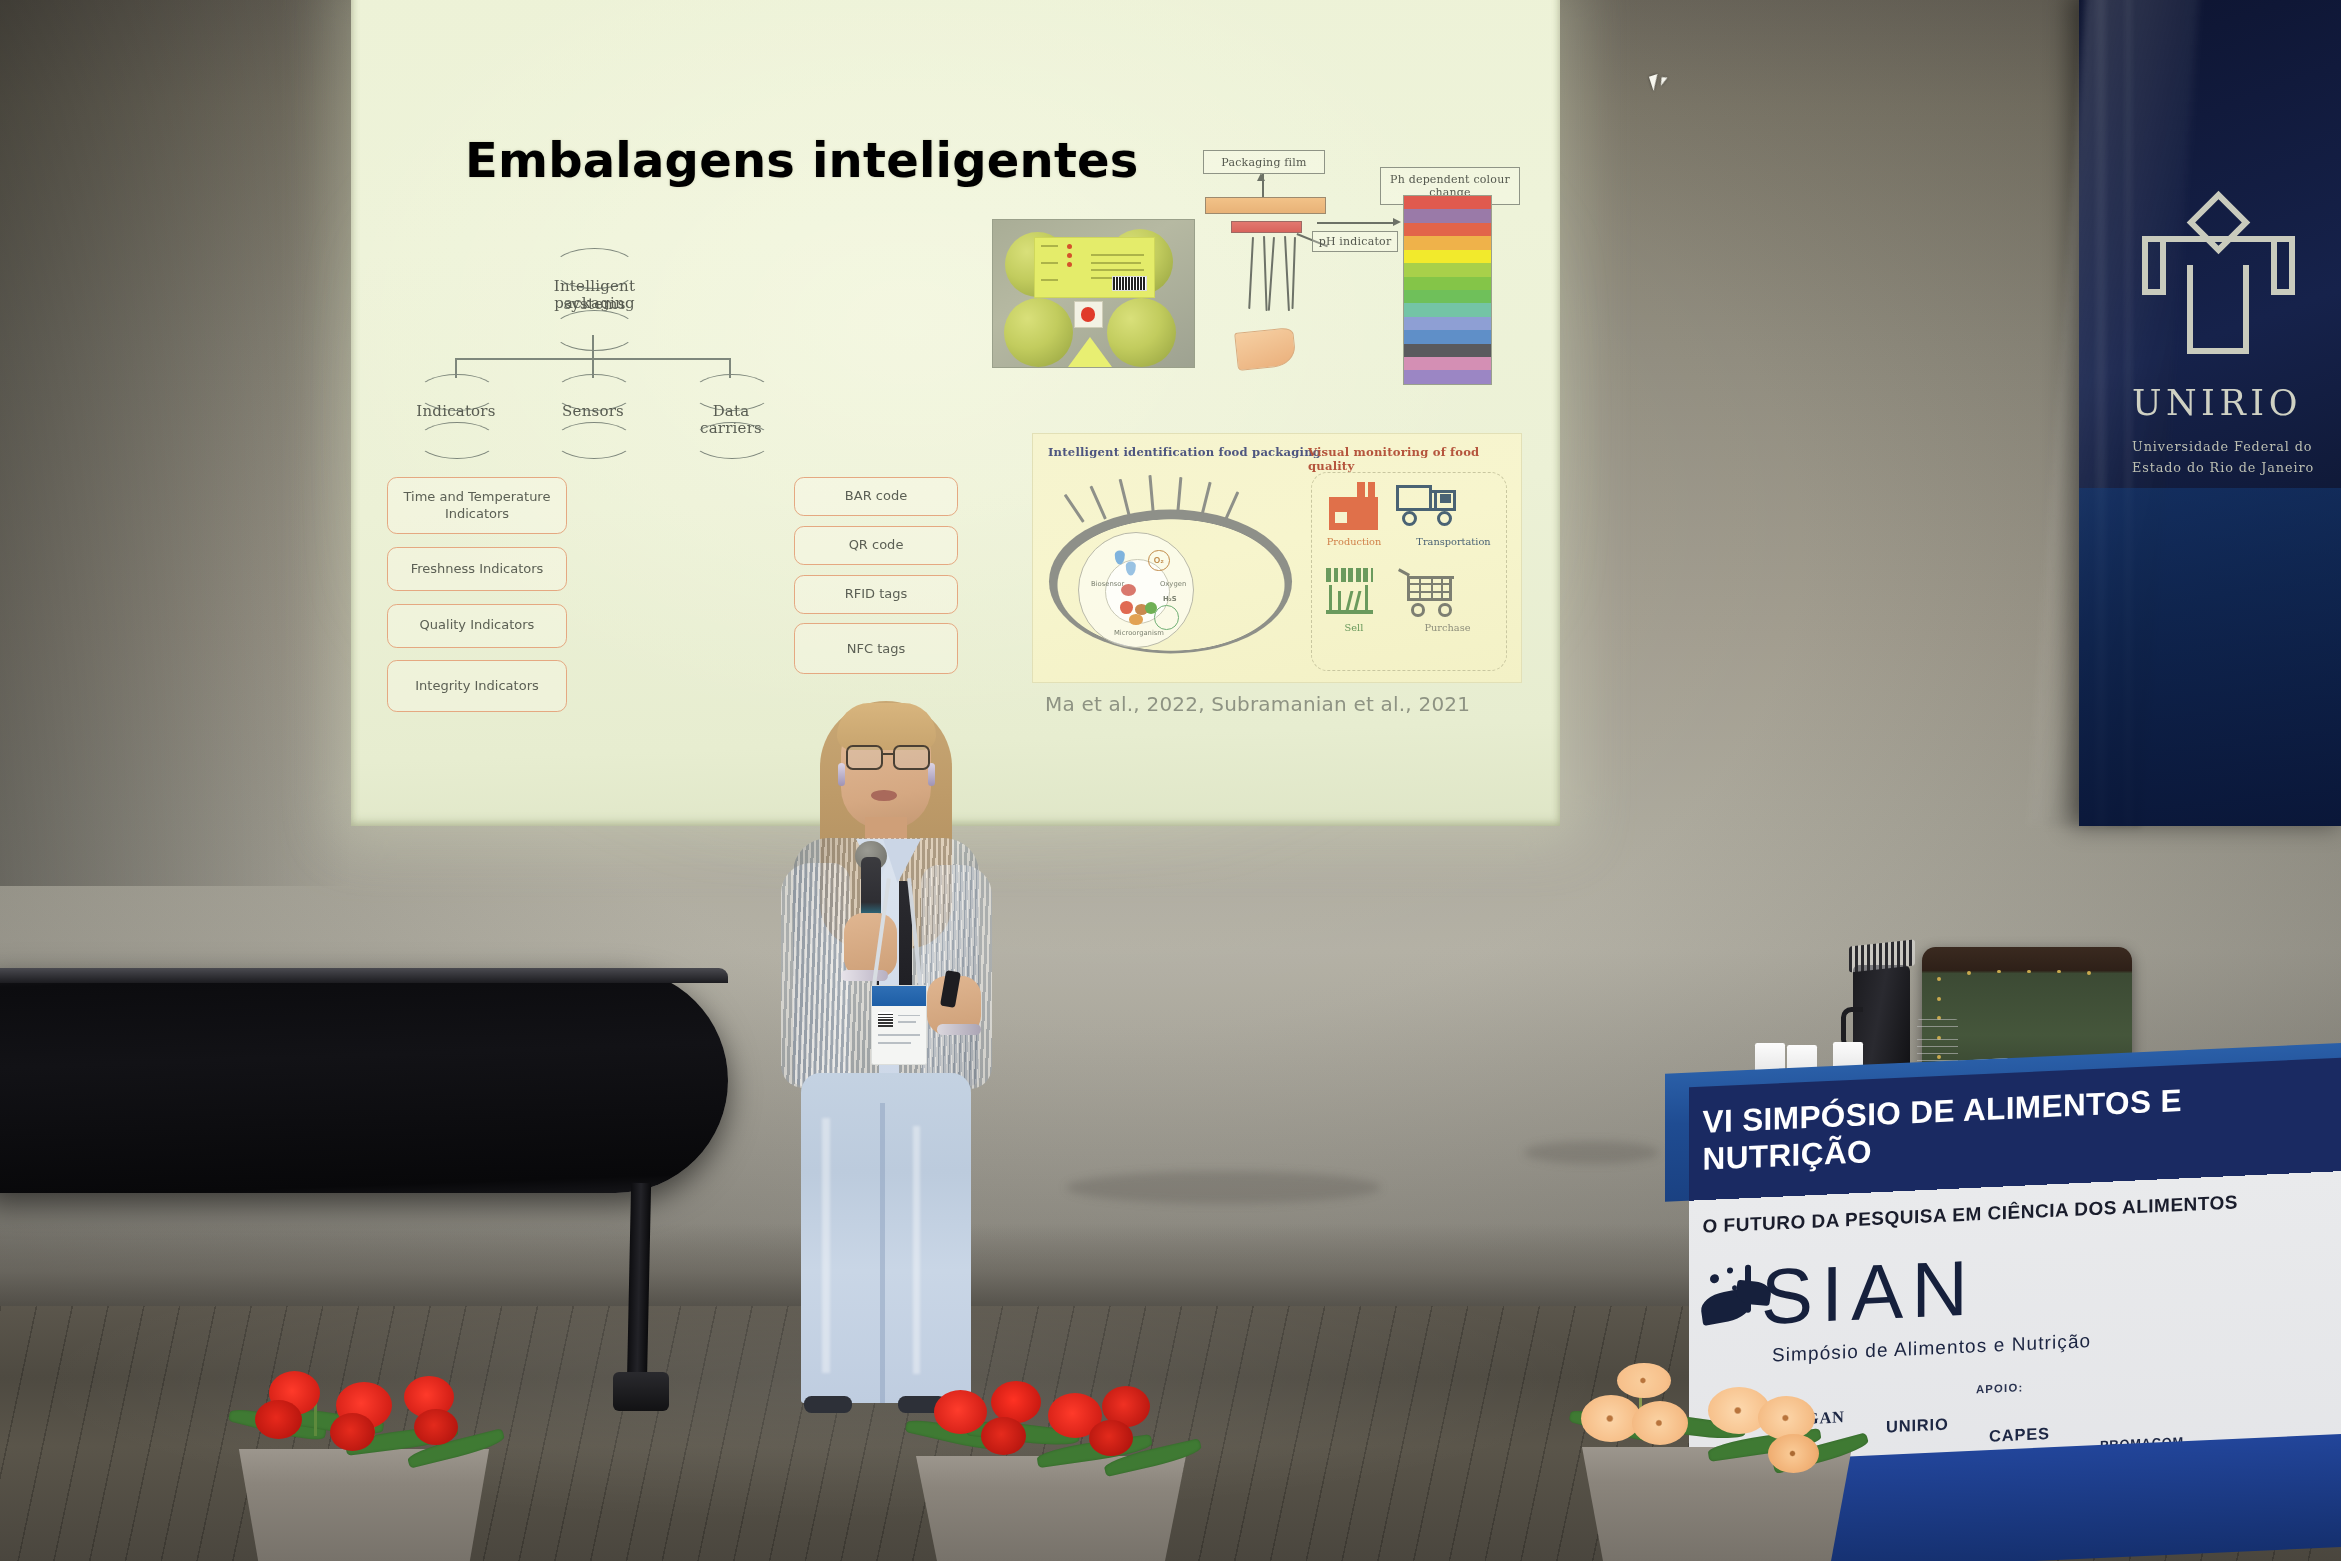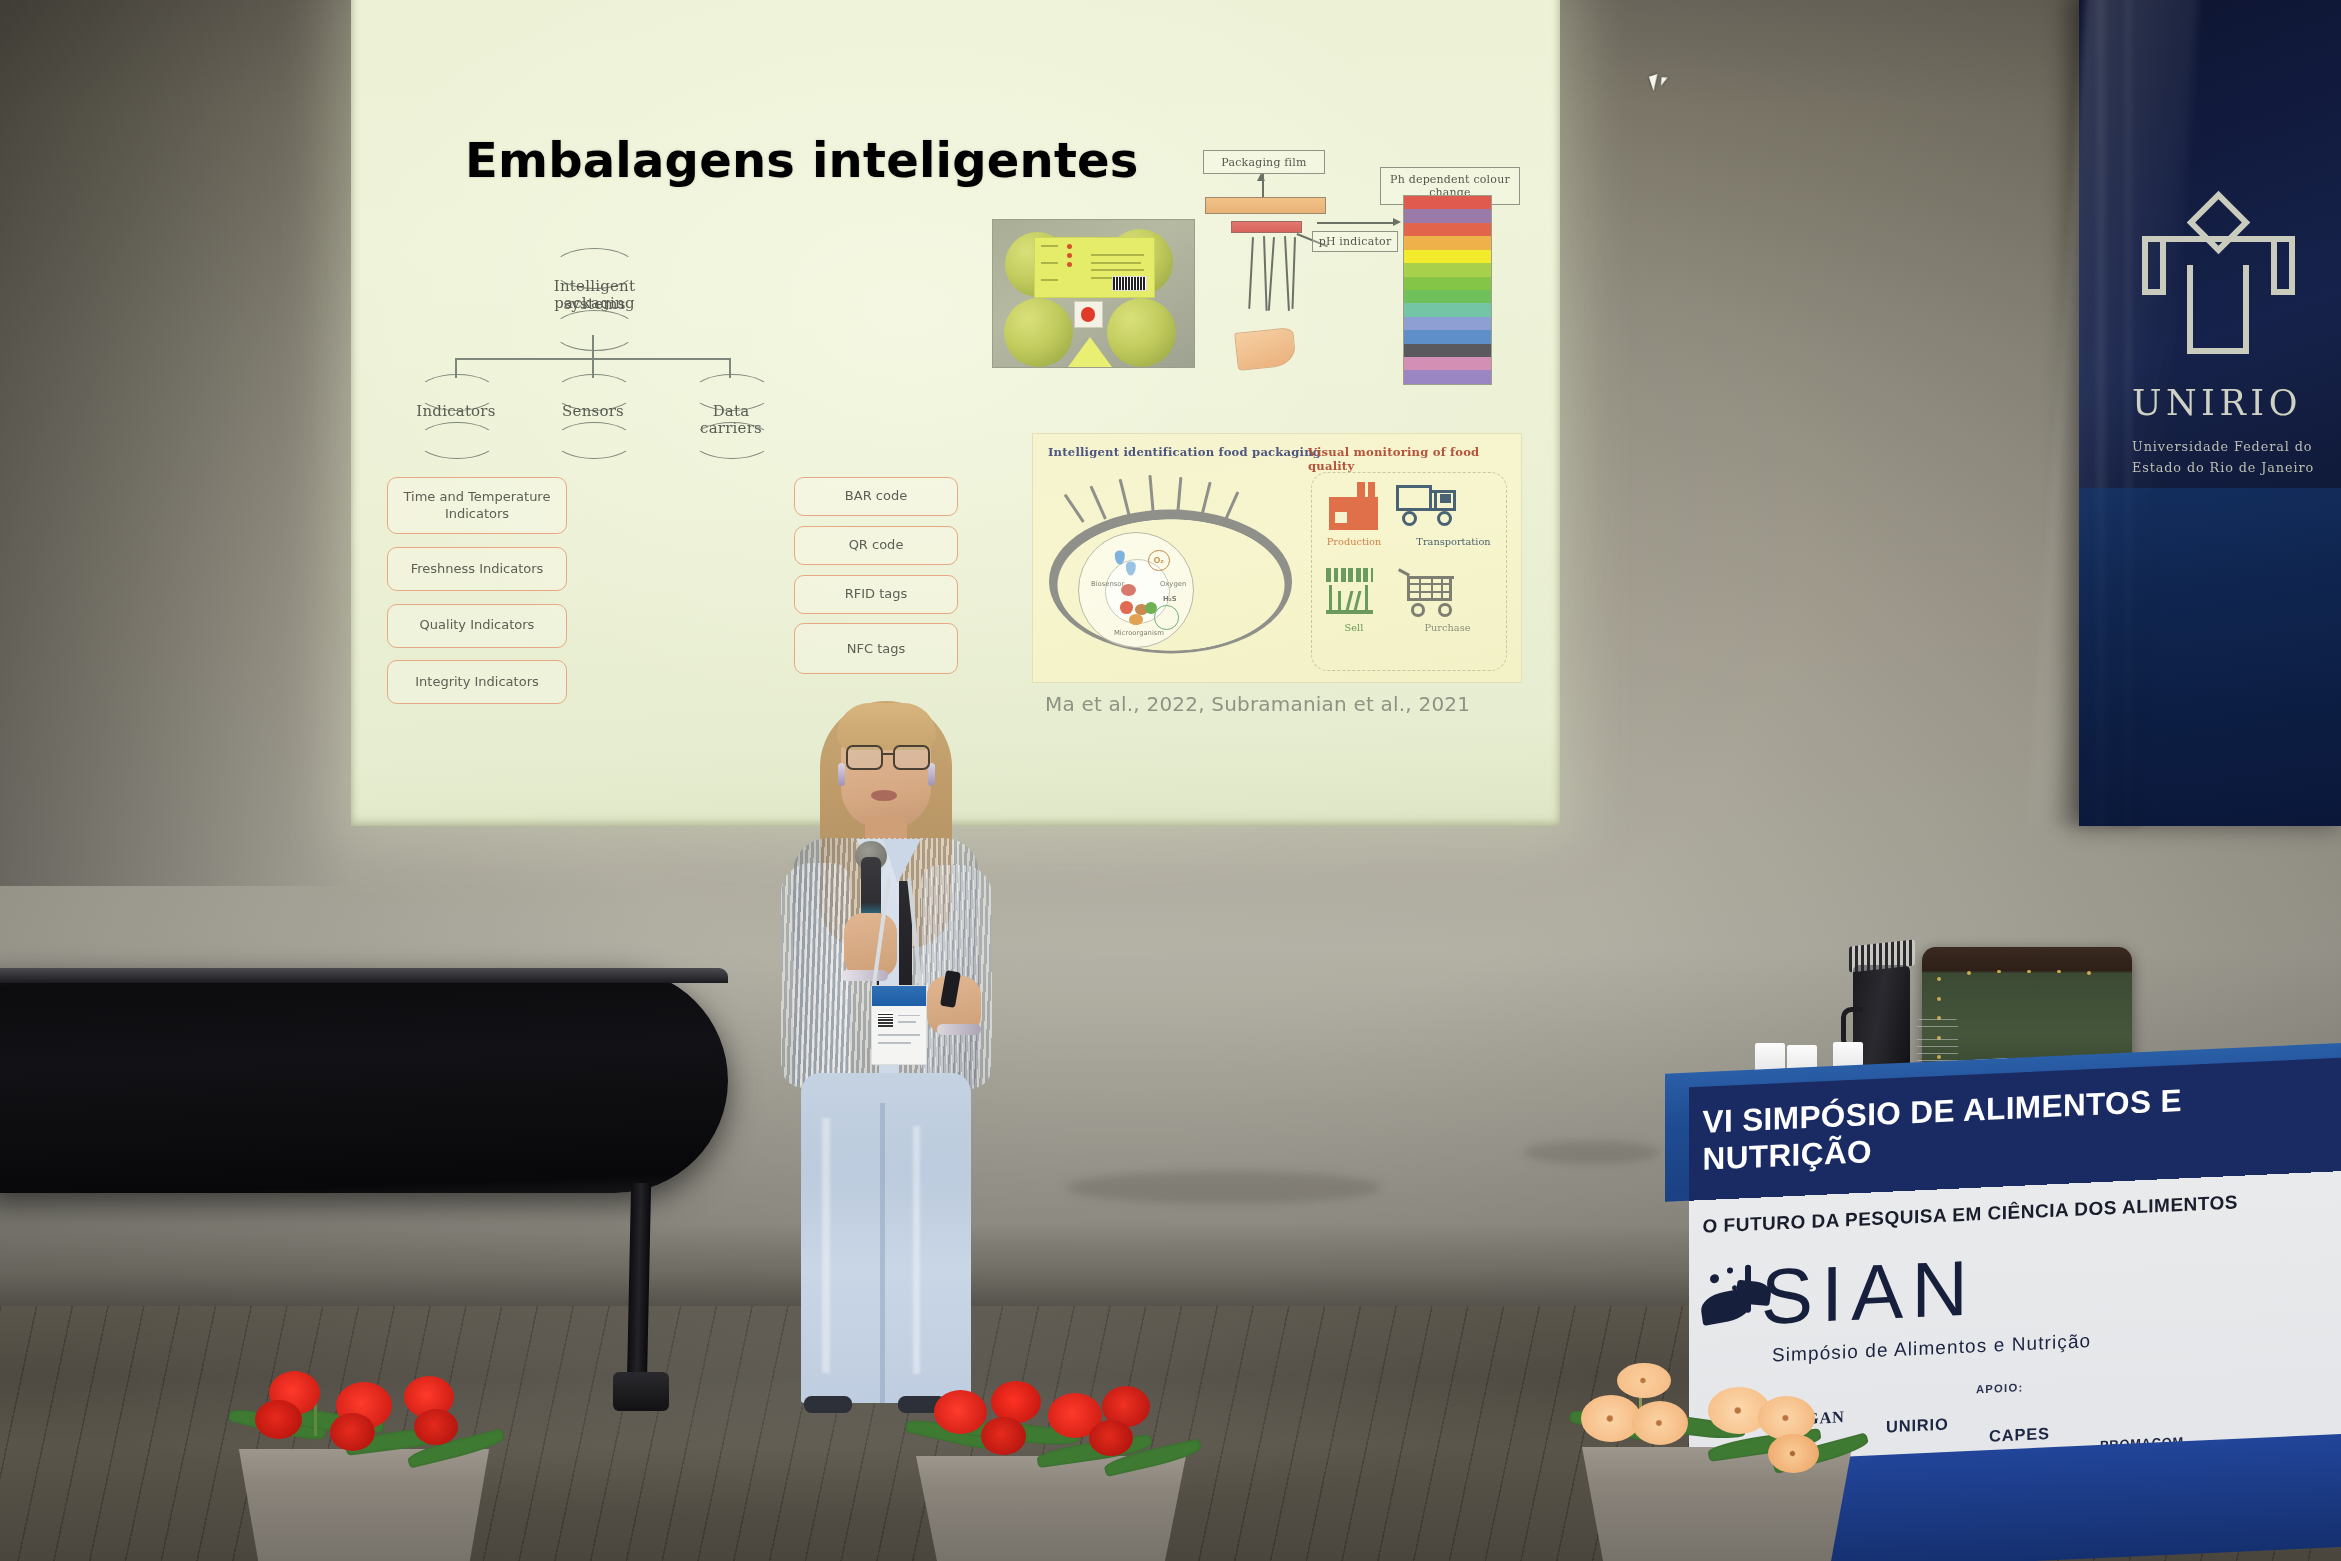--- a/index.html
+++ b/index.html
@@ -310,21 +310,21 @@
 
     <div class="tree-brk" style="left:302px;top:126px;width:78px;height:35px;"></div>
     <div class="tree-node" style="left:290px;top:155px;width:102px;">Data carriers</div>
     <div class="tree-brk" style="left:302px;top:174px;width:78px;height:35px;"></div>
   </div>
 
   <div class="boxcol" style="left:387px;top:477px;width:180px;gap:12.8px;">
     <div class="obox" style="height:57px;">Time and Temperature Indicators</div>
     <div class="obox" style="height:44px;">Freshness Indicators</div>
     <div class="obox" style="height:44px;">Quality Indicators</div>
-    <div class="obox" style="height:44px;">Integrity Indicators</div>
+    <div class="obox" style="height:52px;">Integrity Indicators</div>
   </div>
 
 
   <div class="boxcol" style="left:794px;top:477px;width:164px;gap:9.8px;">
     <div class="obox" style="height:39px;">BAR code</div>
     <div class="obox" style="height:39px;">QR code</div>
     <div class="obox" style="height:39px;">RFID tags</div>
     <div class="obox" style="height:51px;">NFC tags</div>
   </div>
 

